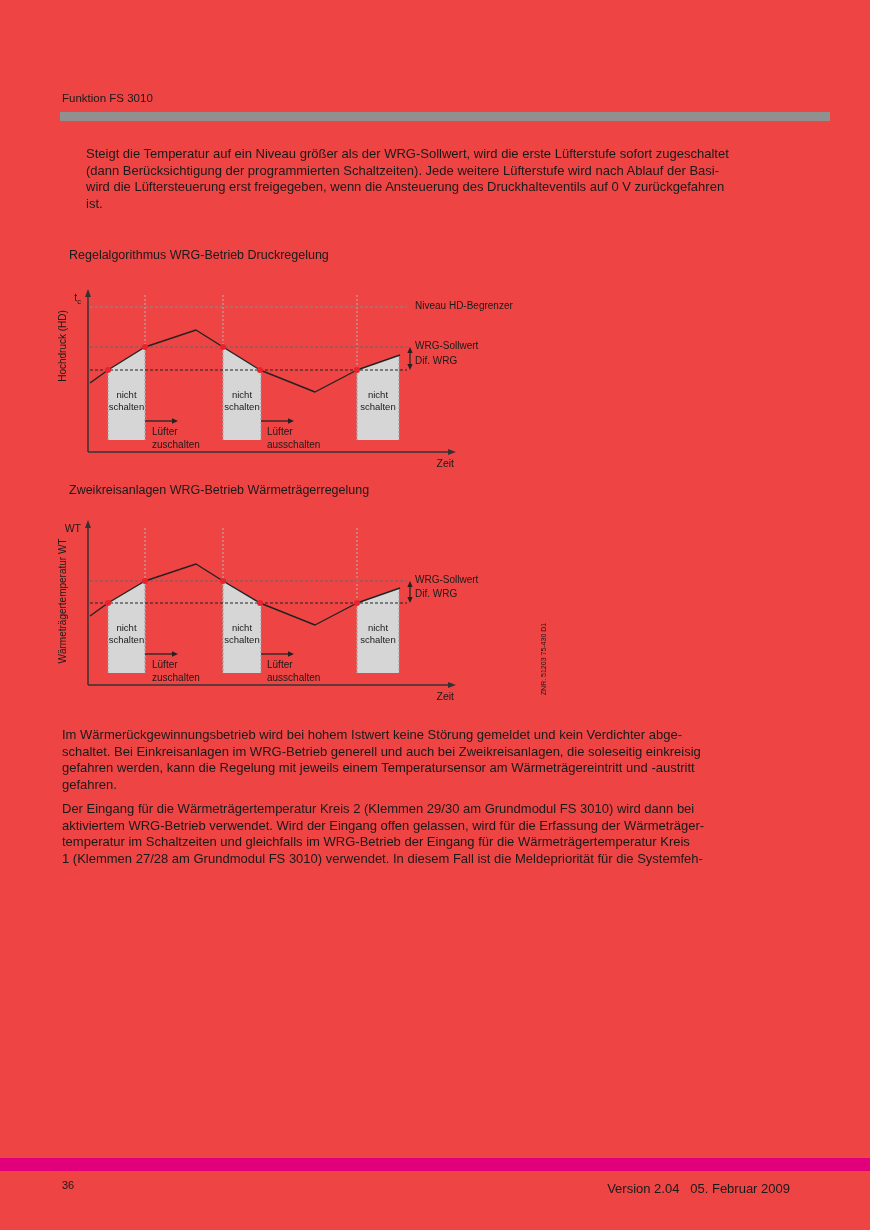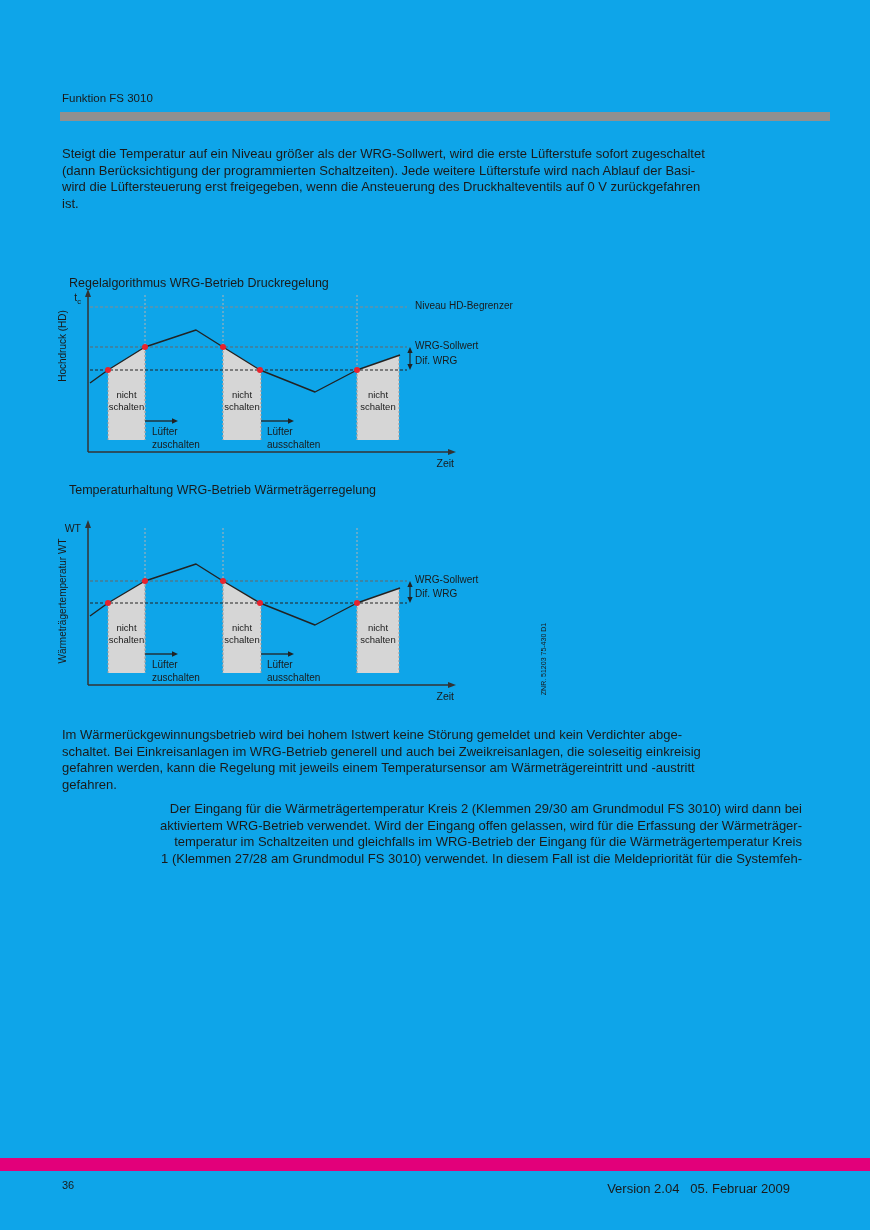--- a/index.html
+++ b/index.html
@@ -1,17 +1,17 @@
 <!DOCTYPE html>
 <html><head>
 <meta charset="utf-8">
 <style>
   html,body{margin:0;padding:0;background:#ffffff;}
   .page{
-    position:relative;width:870px;height:1230px;background:#0ea5e9;overflow:hidden;
+    position:relative;width:870px;height:1230px;background:#ef4444;overflow:hidden;
     font-family:"Liberation Sans","DejaVu Sans",sans-serif;color:#1a1a1a;
   }
   .abs{position:absolute;}
   .header-title{left:62px;top:92px;font-size:11.5px;}
   .header-rule{left:60px;top:112px;width:770px;height:9px;}
   .para{left:62px;width:740px;font-size:13px;line-height:16.6px;}
   .para .line{white-space:nowrap;}
   .chart-title{left:69px;font-size:12.5px;}
   .chart-svg{position:absolute;}
   .chart-svg text{font-family:"Liberation Sans","DejaVu Sans",sans-serif;fill:#1a1a1a;}
@@ -21,28 +21,28 @@
   .it{font-style:italic;}
 </style>
 </head>
 <body>
 
 <div class="page">
 
   <div class="abs header-title">Funktion FS 3010</div>
   <div class="abs header-rule" style="background: rgb(144, 144, 144);"></div>
 
-  <div class="abs para" style="top:146px;">
+  <div class="abs para" style="top:146px;margin-left:24px;">
     <div class="line">Steigt die Temperatur auf ein Niveau größer als der WRG-Sollwert, wird die erste Lüfterstufe sofort zugeschaltet</div>
     <div class="line">(dann Berücksichtigung der programmierten Schaltzeiten). Jede weitere Lüfterstufe wird nach Ablauf der Basi-</div>
     <div class="line">wird die Lüftersteuerung erst freigegeben, wenn die Ansteuerung des Druckhalteventils auf 0 V zurückgefahren</div>
     <div class="line">ist.</div>
   </div>
 
-  <div class="abs chart-title" style="top:248px;margin-top:28px;">Regelalgorithmus WRG-Betrieb Druckregelung</div>
+  <div class="abs chart-title" style="top:248px;">Regelalgorithmus WRG-Betrieb Druckregelung</div>
   <svg class="chart-svg" id="chart0" viewBox="50 278 570 202" width="570" height="202" style="left: 50px; top: 278px;">
       <g>
         <polygon points="108,370 145,347 145,440 108,440" fill="#d6d6d6"></polygon>
         <line x1="108" y1="370" x2="108" y2="440" stroke="#9a9a9a" stroke-width="1" stroke-dasharray="2 2"></line>
         <line x1="145" y1="347" x2="145" y2="440" stroke="#9a9a9a" stroke-width="1" stroke-dasharray="2 2"></line>
         <text x="126.5" y="398" text-anchor="middle" font-size="9.5">nicht</text>
         <text x="126.5" y="410" text-anchor="middle" font-size="9.5">schalten</text>
         <polygon points="223,347 261,370 261,440 223,440" fill="#d6d6d6"></polygon>
         <line x1="223" y1="347" x2="223" y2="440" stroke="#9a9a9a" stroke-width="1" stroke-dasharray="2 2"></line>
         <line x1="261" y1="370" x2="261" y2="440" stroke="#9a9a9a" stroke-width="1" stroke-dasharray="2 2"></line>
@@ -82,21 +82,21 @@
       <text x="267" y="448" font-size="10">ausschalten</text>
       <line x1="88" y1="294" x2="88" y2="452" stroke="#333" stroke-width="1.5"></line>
       <polygon points="88,289 85,297 91,297" fill="#333"></polygon>
       <line x1="88" y1="452" x2="451" y2="452" stroke="#333" stroke-width="1.5"></line>
       <polygon points="456,452 448,449 448,455" fill="#333"></polygon>
       <text x="81" y="301" text-anchor="end" font-size="10.5">t<tspan dy="3" font-size="7.5">c</tspan></text>
       <text x="66" y="346" transform="rotate(-90 66 346)" text-anchor="middle" font-size="10">Hochdruck (HD)</text>
       <text x="454" y="467" text-anchor="end" font-size="10.5">Zeit</text>
     </svg>
 
-  <div class="abs chart-title" style="top:483px;">Temperaturhaltung WRG-Betrieb Wärmeträgerregelung</div>
+  <div class="abs chart-title" style="top:483px;">Zweikreisanlagen WRG-Betrieb Wärmeträgerregelung</div>
   <svg class="chart-svg" id="chart1" viewBox="50 512 570 205" width="570" height="205" style="left: 50px; top: 512px;">
       <g>
         <polygon points="108,603 145,581 145,673 108,673" fill="#d6d6d6"></polygon>
         <line x1="108" y1="603" x2="108" y2="673" stroke="#9a9a9a" stroke-width="1" stroke-dasharray="2 2"></line>
         <line x1="145" y1="581" x2="145" y2="673" stroke="#9a9a9a" stroke-width="1" stroke-dasharray="2 2"></line>
         <text x="126.5" y="631" text-anchor="middle" font-size="9.5">nicht</text>
         <text x="126.5" y="643" text-anchor="middle" font-size="9.5">schalten</text>
         <polygon points="223,581 261,603 261,673 223,673" fill="#d6d6d6"></polygon>
         <line x1="223" y1="581" x2="223" y2="673" stroke="#9a9a9a" stroke-width="1" stroke-dasharray="2 2"></line>
         <line x1="261" y1="603" x2="261" y2="673" stroke="#9a9a9a" stroke-width="1" stroke-dasharray="2 2"></line>
@@ -142,21 +142,21 @@
       <text x="546" y="659" transform="rotate(-90 546 659)" text-anchor="middle" font-size="7" fill="#555">ZNR. 51203 75-430 D1</text>
     </svg>
 
   <div class="abs para" style="top:727px;">
     <div class="line">Im Wärmerückgewinnungsbetrieb wird bei hohem Istwert keine Störung gemeldet und kein Verdichter abge-</div>
     <div class="line">schaltet. Bei Einkreisanlagen im WRG-Betrieb generell und auch bei Zweikreisanlagen, die soleseitig einkreisig</div>
     <div class="line">gefahren werden, kann die Regelung mit jeweils einem Temperatursensor am Wärmeträgereintritt und -austritt</div>
     <div class="line">gefahren.</div>
   </div>
 
-  <div class="abs para" style="top:801px;text-align:right;">
+  <div class="abs para" style="top:801px;">
     <div class="line">Der Eingang für die Wärmeträgertemperatur Kreis 2 (Klemmen 29/30 am Grundmodul FS 3010) wird dann bei</div>
     <div class="line">aktiviertem WRG-Betrieb verwendet. Wird der Eingang offen gelassen, wird für die Erfassung der Wärmeträger-</div>
     <div class="line">temperatur im Schaltzeiten und gleichfalls im WRG-Betrieb der Eingang für die Wärmeträgertemperatur Kreis</div>
     <div class="line">1 (Klemmen 27/28 am Grundmodul FS 3010) verwendet. In diesem Fall ist die Meldepriorität für die Systemfeh-</div>
   </div>
 
   <div class="abs footer-bar" style="background: rgb(226, 0, 122);"></div>
   <div class="abs page-number">36</div>
   <div class="abs version-info">Version 2.04   05. Februar 2009</div>
 

